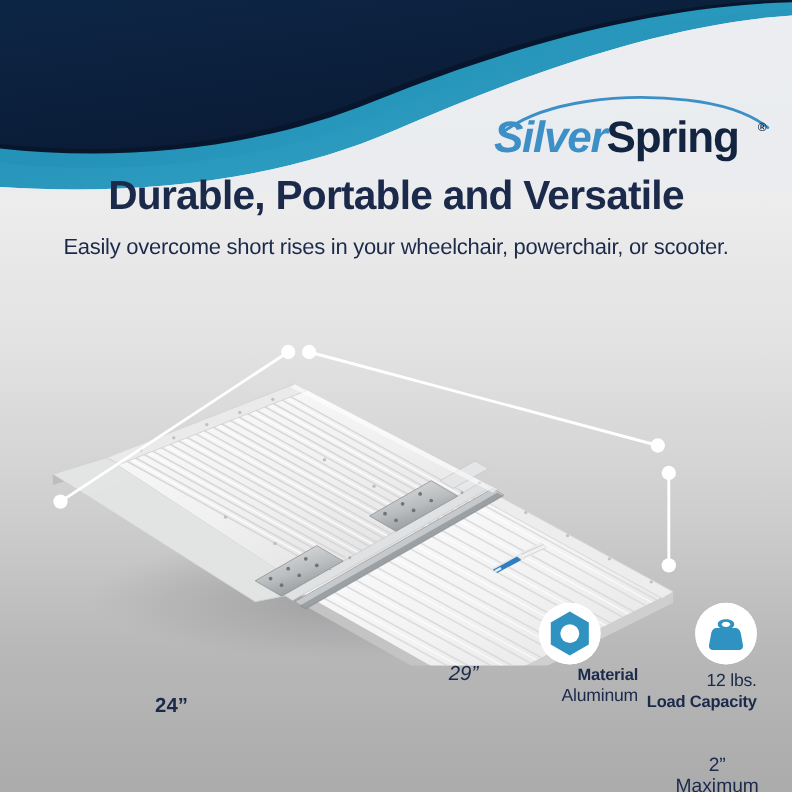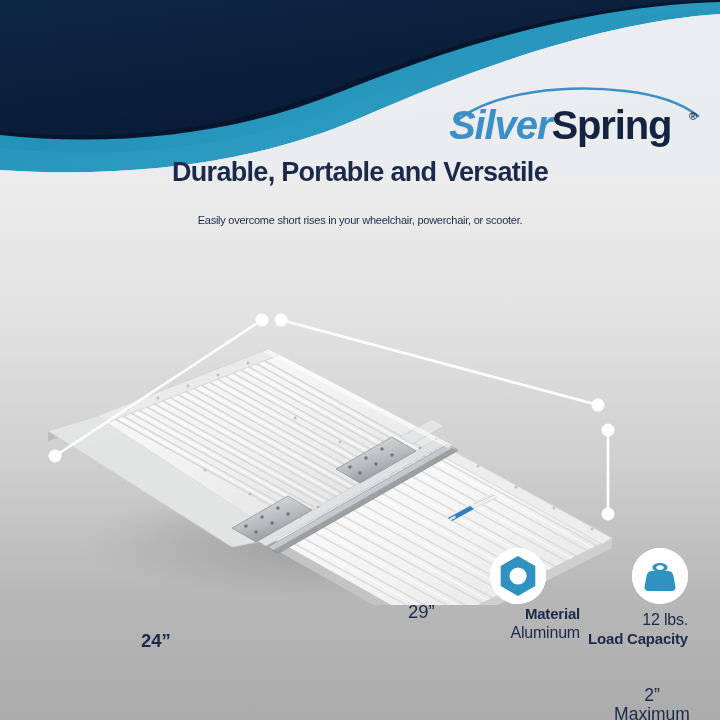--- a/index.html
+++ b/index.html
@@ -26,39 +26,39 @@
   .logo-silver{color:#3d90c7;font-style:italic;font-weight:bold;}
   .logo-spring{color:#12243f;font-weight:bold;}
   .logo-reg{
     position:absolute;right:-2px;top:24px;
     font-size:11px;color:#12243f;font-weight:bold;
   }
 
   
   .headline{
     position:absolute;left:0;top:157px;width:720px;text-align:center;
-    font-size:27px;font-weight:bold;color:#1b2a4a;letter-spacing:-0.7px;
+    font-size:37px;font-weight:bold;color:#1b2a4a;letter-spacing:-0.7px;
     white-space:nowrap;
   }
   .subhead{
     position:absolute;left:0;top:214px;width:720px;text-align:center;
-    font-size:11px;color:#1b2a4a;letter-spacing:-0.25px;white-space:nowrap;
+    font-size:20px;color:#1b2a4a;letter-spacing:-0.25px;white-space:nowrap;
   }
 
   
   .product{position:absolute;left:0;top:255px;width:720px;height:350px;}
 
   
   .dims{position:absolute;left:0;top:255px;width:720px;height:350px;}
   .dim-label{
     position:absolute;color:#1b2a4a;font-size:18.5px;letter-spacing:0px;
     white-space:nowrap;
   }
   #dim-24{left:141px;top:375px;font-weight:bold;}
-  #dim-29{left:408px;top:346px;}
+  #dim-29{left:408px;top:346px;font-style:italic;}
   #dim-rise{
     left:600px;top:431px;width:104px;text-align:center;
     font-size:17.5px;line-height:23px;white-space:normal;
   }
 
   
   .specs{position:absolute;left:446px;top:548px;width:274px;height:150px;}
   .spec{position:absolute;top:0;}
   .spec-icon-wrap{
     width:56px;height:56px;border-radius:50%;

